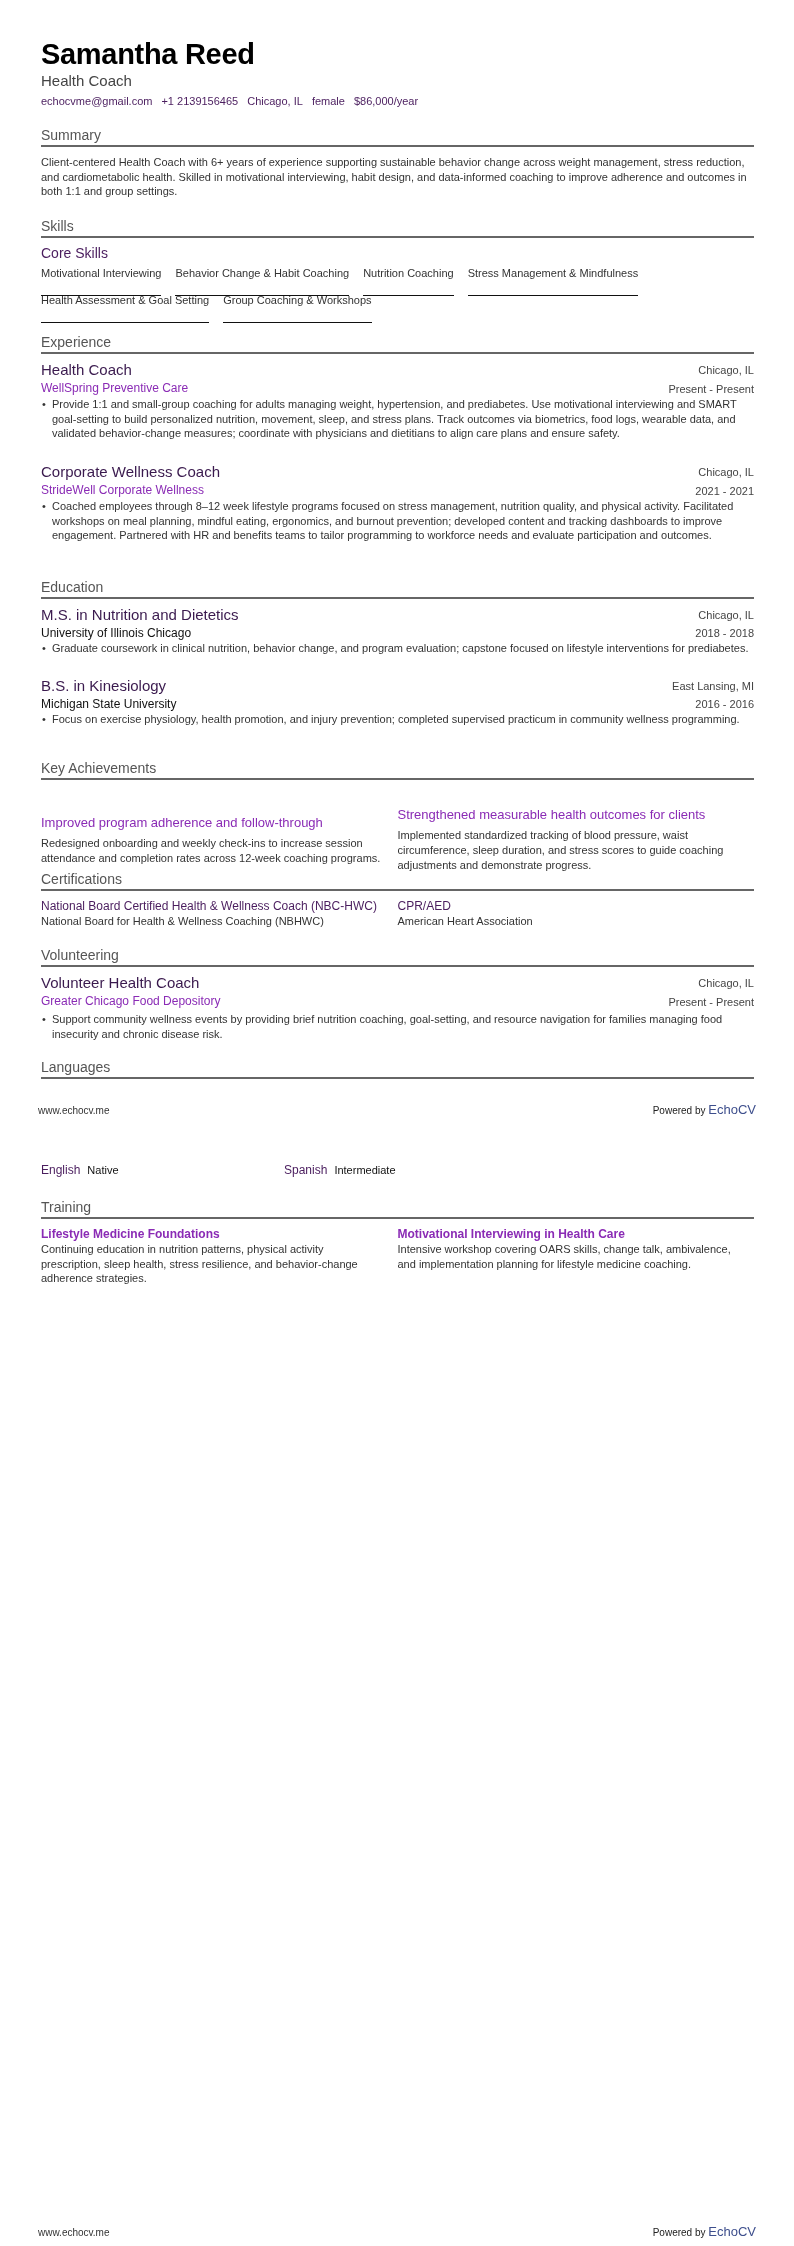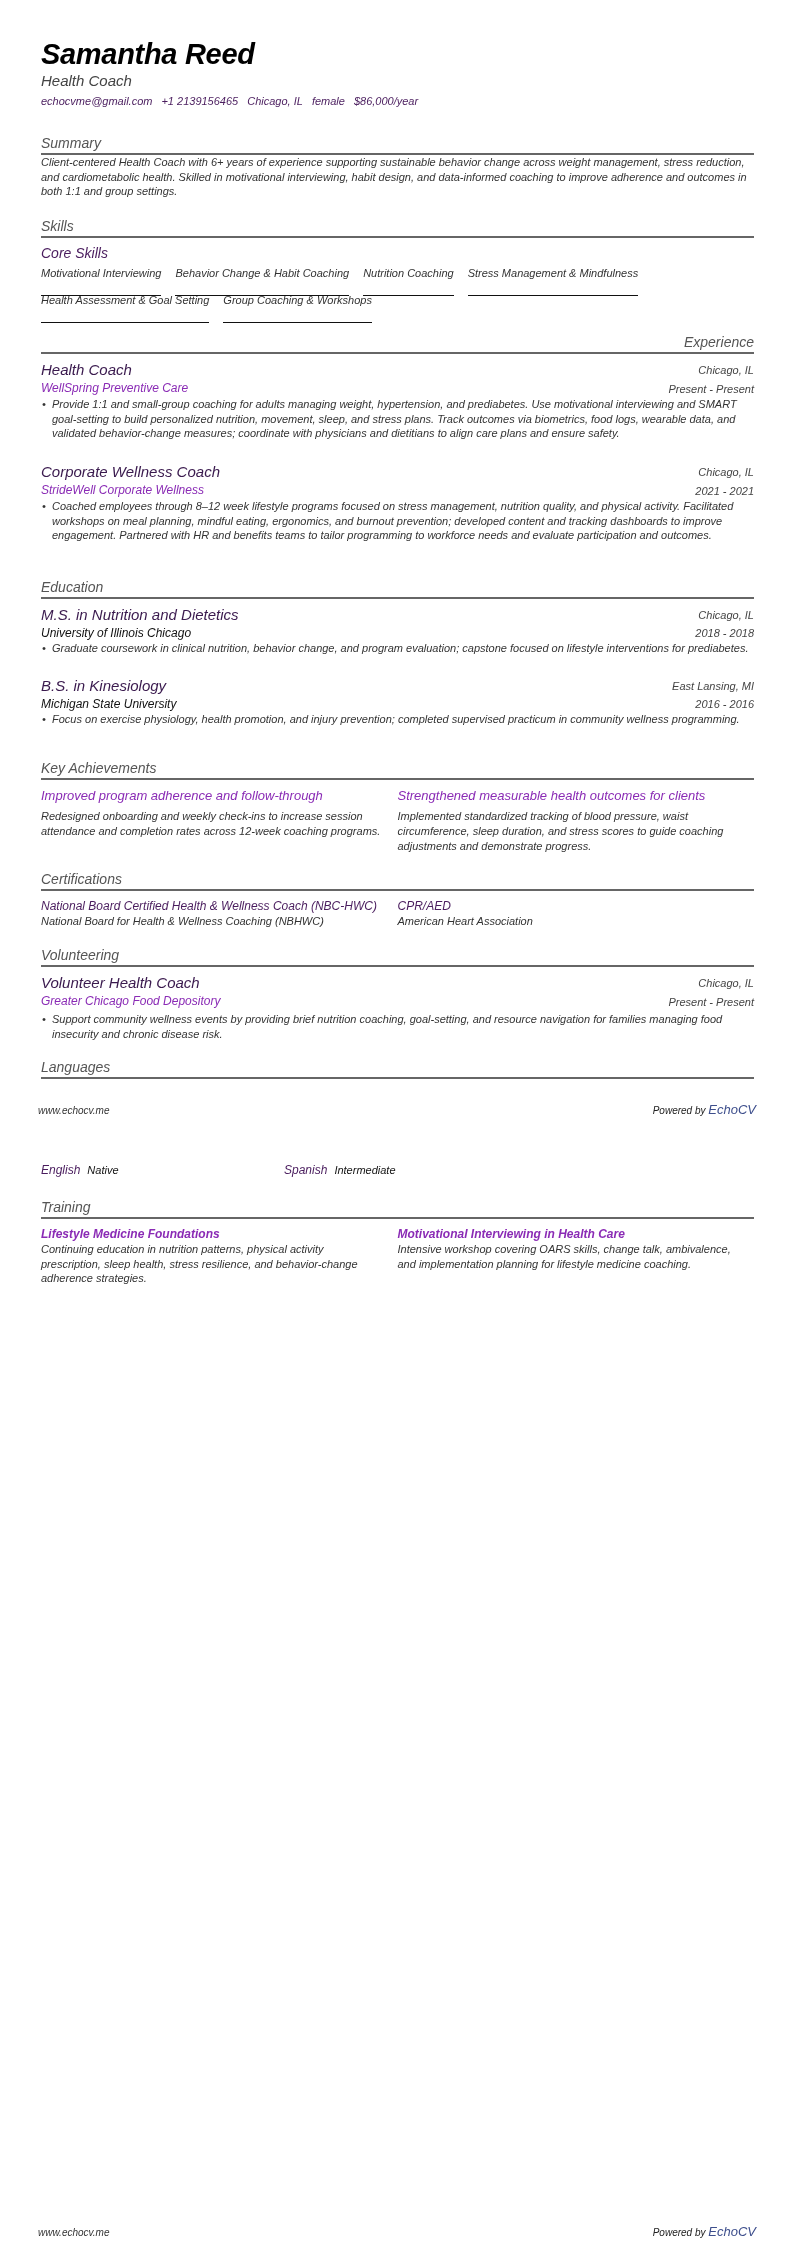--- a/index.html
+++ b/index.html
@@ -8,21 +8,20 @@
       font-family: "Liberation Sans", "DejaVu Sans", sans-serif;
       color: #333333;
       position: relative;
       overflow: hidden;
     }
     .page {
       position: absolute;
       left: 0; top: 0;
       width: 794px;
       height: 2246px;
-      font-style: italic;
     }
     .name {
       position: absolute;
       left: 41px; top: 38px;
       font-size: 29px;
       font-weight: bold;
       color: #000000;
       letter-spacing: -0.3px;
     }
     .title {
@@ -185,37 +184,37 @@
   <div class="name">Samantha Reed</div>
   <div class="title">Health Coach</div>
   <div class="contact">
     <span>echocvme@gmail.com</span>
     <span>+1 2139156465</span>
     <span>Chicago, IL</span>
     <span>female</span>
     <span>$86,000/year</span>
   </div>
 
-  <div class="section-title" style="top:127px;margin-top:8px;">Summary</div>
+  <div class="section-title" style="top:127px;">Summary</div>
   <div class="para" style="top:155px;">Client-centered Health Coach with 6+ years of experience supporting sustainable behavior change across weight management, stress reduction, and cardiometabolic health. Skilled in motivational interviewing, habit design, and data-informed coaching to improve adherence and outcomes in both 1:1 and group settings.</div>
 
   <div class="section-title" style="top:218px;">Skills</div>
   <div class="subhead" style="top:245px;">Core Skills</div>
   <div class="skills-row" style="top:267px;">
     <span class="skill">Motivational Interviewing</span>
     <span class="skill">Behavior Change &amp; Habit Coaching</span>
     <span class="skill">Nutrition Coaching</span>
     <span class="skill">Stress Management &amp; Mindfulness</span>
   </div>
   <div class="skills-row" style="top:294px;">
     <span class="skill">Health Assessment &amp; Goal Setting</span>
     <span class="skill">Group Coaching &amp; Workshops</span>
   </div>
 
-  <div class="section-title" style="top:334px;text-align:right;">Experience</div>
+  <div class="section-title" style="top:334px;">Experience</div>
 
   <div class="entry-title" style="top:361px;">Health Coach</div>
   <div class="entry-right" style="top:364px;">Chicago, IL</div>
   <div class="entry-org" style="top:381px;">WellSpring Preventive Care</div>
   <div class="entry-right" style="top:383px;">Present - Present</div>
   <div class="bullet" style="top:397px;">Provide 1:1 and small-group coaching for adults managing weight, hypertension, and prediabetes. Use motivational interviewing and SMART goal-setting to build personalized nutrition, movement, sleep, and stress plans. Track outcomes via biometrics, food logs, wearable data, and validated behavior-change measures; coordinate with physicians and dietitians to align care plans and ensure safety.</div>
 
   <div class="entry-title" style="top:463px;">Corporate Wellness Coach</div>
   <div class="entry-right" style="top:466px;">Chicago, IL</div>
   <div class="entry-org" style="top:483px;">StrideWell Corporate Wellness</div>
@@ -230,21 +229,21 @@
   <div class="entry-right" style="top:627px;">2018 - 2018</div>
   <div class="bullet" style="top:641px;">Graduate coursework in clinical nutrition, behavior change, and program evaluation; capstone focused on lifestyle interventions for prediabetes.</div>
 
   <div class="entry-title" style="top:677px;">B.S. in Kinesiology</div>
   <div class="entry-right" style="top:680px;">East Lansing, MI</div>
   <div class="entry-org black" style="top:697px;">Michigan State University</div>
   <div class="entry-right" style="top:698px;">2016 - 2016</div>
   <div class="bullet" style="top:712px;">Focus on exercise physiology, health promotion, and injury prevention; completed supervised practicum in community wellness programming.</div>
 
   <div class="section-title" style="top:760px;">Key Achievements</div>
-  <div class="two-col" style="top:788px;">
+  <div class="two-col" style="top:807px;align-items:center;">
     <div class="col">
       <div class="ach-title">Improved program adherence and follow-through</div>
       <div class="ach-desc">Redesigned onboarding and weekly check-ins to increase session attendance and completion rates across 12-week coaching programs.</div>
     </div>
     <div class="col">
       <div class="ach-title">Strengthened measurable health outcomes for clients</div>
       <div class="ach-desc">Implemented standardized tracking of blood pressure, waist circumference, sleep duration, and stress scores to guide coaching adjustments and demonstrate progress.</div>
     </div>
   </div>
 

